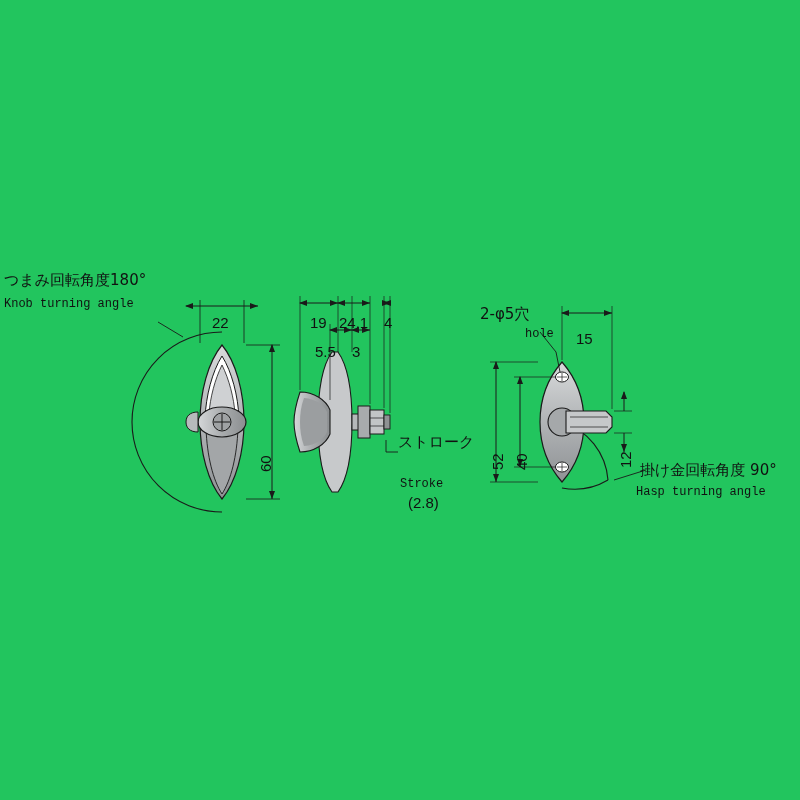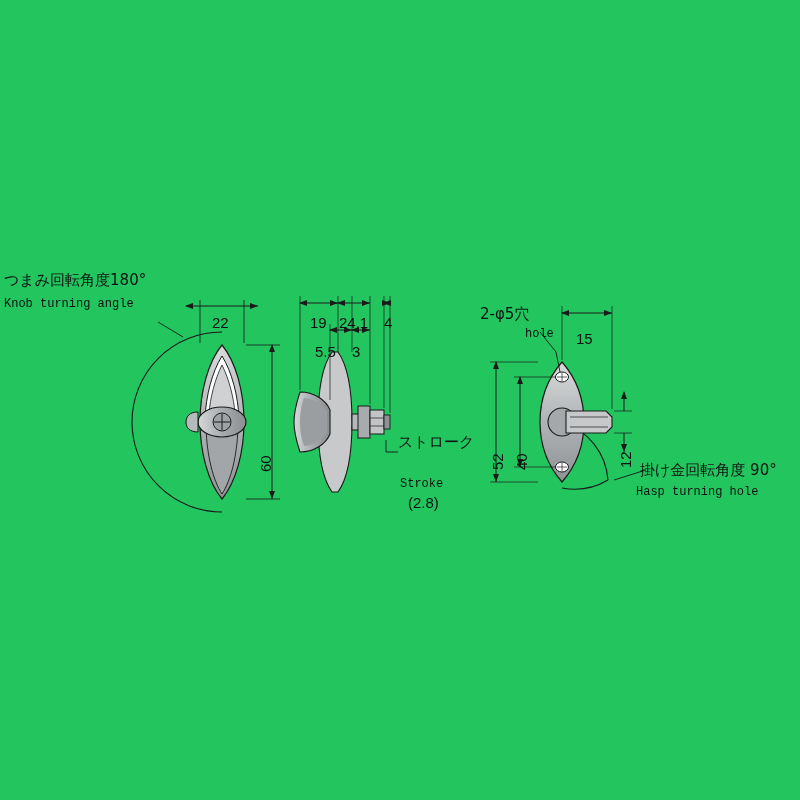--- a/index.html
+++ b/index.html
@@ -213,15 +213,15 @@
 
   <div class="lbl jp" style="left:480px; top:306px;">2-φ5穴</div>
   <div class="lbl en" style="left:493px; top:328px;margin-left:32px;">hole</div>
 
   <div class="lbl dim" style="left:576px; top:292px;">15</div>
   <div class="lbl dim rot90" style="left:489px; top:432px;">52</div>
   <div class="lbl dim rot90" style="left:513px; top:432px;">40</div>
   <div class="lbl dim rot90" style="left:617px; top:430px;">12</div>
 
   <div class="lbl jp" style="left:640px; top:462px;text-align:center;">掛け金回転角度 90°</div>
-  <div class="lbl en" style="left:636px; top:486px;">Hasp turning hole</div>
+  <div class="lbl en" style="left:636px; top:486px;">Hasp turning angle</div>
 
 </div>
 
 </body></html>

